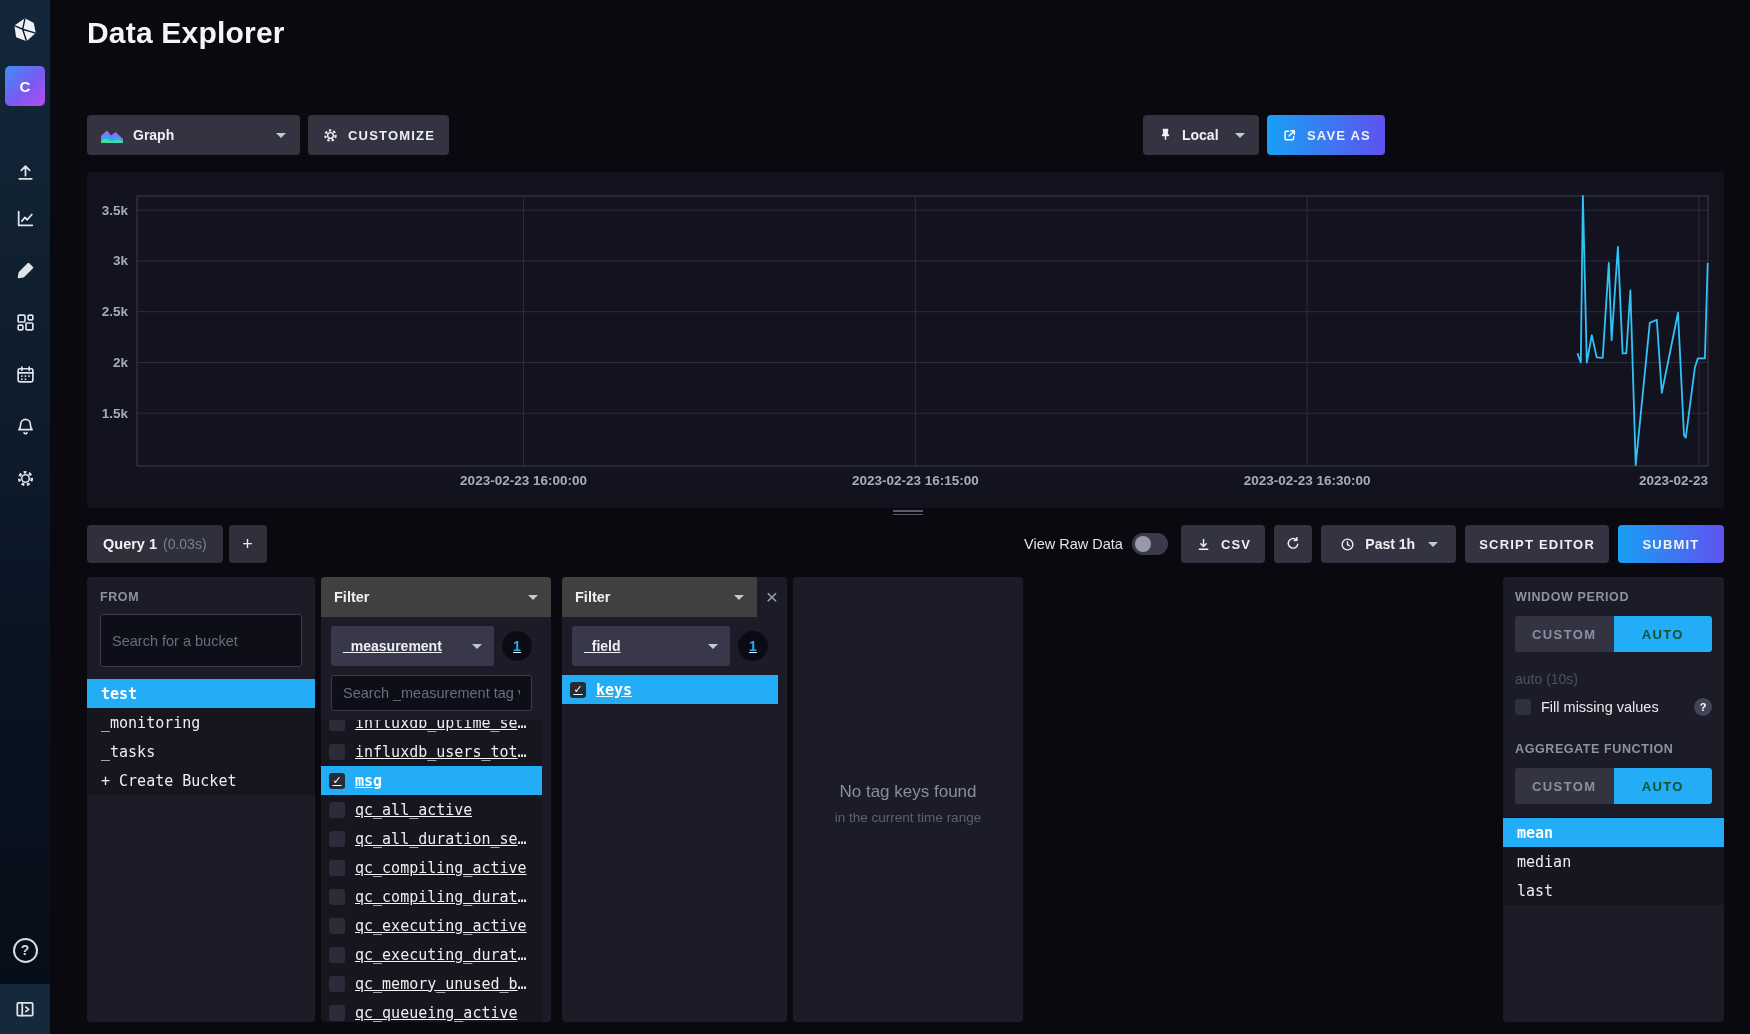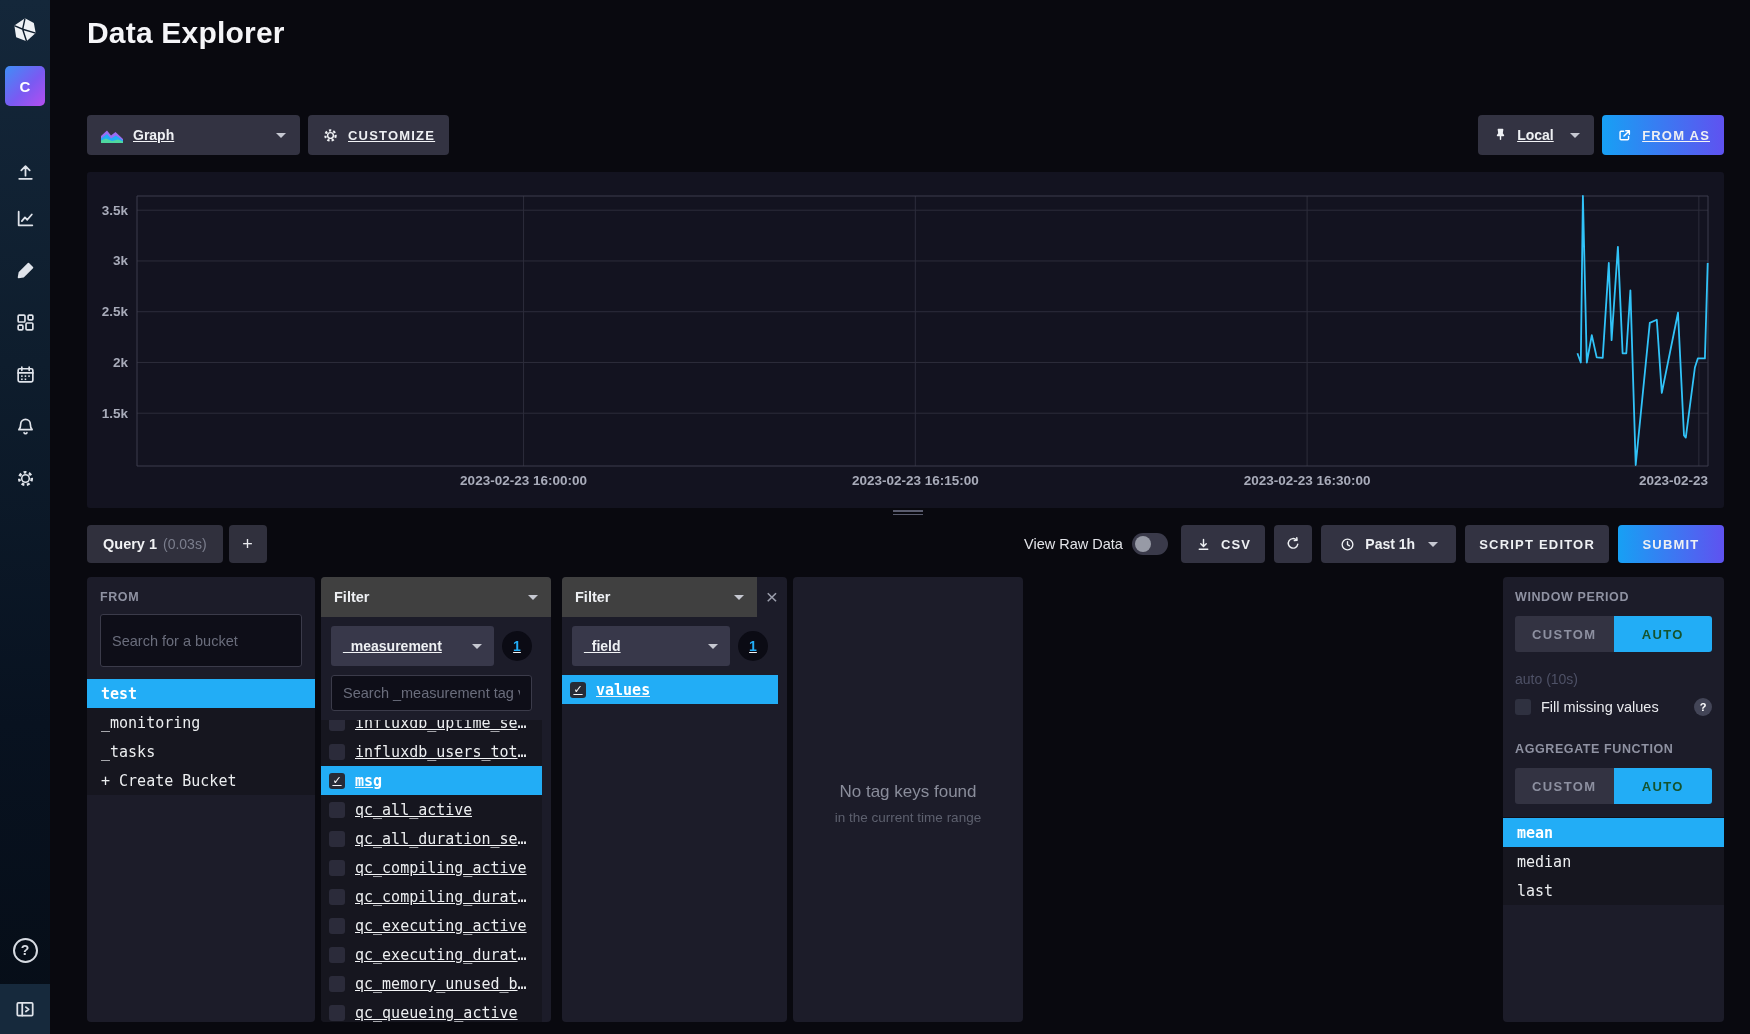--- a/index.html
+++ b/index.html
@@ -15,21 +15,21 @@
   .side-item { position:absolute; left:0; width:50px; height:44px; display:flex; align-items:center; justify-content:center; cursor:pointer; }
   .side-item svg { display:block; }
   .avatar { position:absolute; left:5px; top:66px; width:40px; height:40px; border-radius:5px;
     background:linear-gradient(135deg,#3f8ef6 0%, #7a5af2 55%, #b44ef0 100%);
     display:flex; align-items:center; justify-content:center; font-size:15px; font-weight:700; color:#fff; cursor:pointer; }
   .help-circle { width:25px; height:25px; border:2px solid #d7dbe2; border-radius:50%; display:flex; align-items:center; justify-content:center; font-size:14px; font-weight:700; color:#d7dbe2; }
   .side-toggle-tile { position:absolute; left:0; top:984px; width:50px; height:50px; background:#16293c; display:flex; align-items:center; justify-content:center; cursor:pointer; }
 
   
   .page-title { position:absolute; left:87px; top:16px; font-size:30px; font-weight:700; letter-spacing:.2px; color:#f5f5f8; }
-  .toolbar { position:absolute; left:87px; top:115px; width:1637px; height:40px; display:flex; justify-content:space-between;text-decoration:underline; }
+  .toolbar { position:absolute; left:87px; top:115px; width:1298px; height:40px; display:flex; justify-content:space-between; }
   .tb-group { display:flex; gap:8px; }
   .btn { height:40px; display:flex; align-items:center; gap:9px; background:#333342; border-radius:4px;
     padding:0 14px; font-size:14px; font-weight:700; color:#eef0f3; cursor:pointer; white-space:nowrap; }
   .btn.upper { font-size:13px; letter-spacing:1.2px; }
   .caret { width:0; height:0; border-left:5px solid transparent; border-right:5px solid transparent; border-top:5px solid #c6c8d1; margin-left:4px; }
   .btn-grad { background:linear-gradient(90deg,#17a0f4 0%, #5f52f0 100%); }
 
   
   .chart-panel { position:absolute; left:87px; top:172px; width:1637px; height:336px; background:#131320; border-radius:3px; }
   .drag-handle { position:absolute; left:893px; top:510px; width:30px; height:6px; cursor:row-resize; }
@@ -213,21 +213,21 @@
           </svg>
           <span>Local</span>
         </span>
         <span class="caret"></span>
       </div>
       <div class="btn upper btn-grad">
         <svg class="icon" width="17" height="17" viewBox="0 0 20 20" fill="none" stroke="#fff" stroke-width="1.7" stroke-linecap="round" stroke-linejoin="round">
           <path d="M9 5 H6 a1.2 1.2 0 0 0 -1.2 1.2 v7.6 a1.2 1.2 0 0 0 1.2 1.2 h7.6 a1.2 1.2 0 0 0 1.2 -1.2 V11"></path>
           <path d="M11.5 4.3 h4.2 v4.2 M15.4 4.6 l-6 6"></path>
         </svg>
-        <span>FROM AS</span>
+        <span>SAVE AS</span>
       </div>
     </div>
   </div>
 
   <div class="chart-panel">
     <svg id="chart-svg" width="1637" height="336">
         <line x1="50" y1="241.21804511278197" x2="1621" y2="241.21804511278197" stroke="#2d2d3b" stroke-width="1"></line>
         <text x="41" y="245.71804511278197" fill="#a9acba" font-size="13.5" font-weight="700" text-anchor="end">1.5k</text>
         <line x1="50" y1="190.46616541353382" x2="1621" y2="190.46616541353382" stroke="#2d2d3b" stroke-width="1"></line>
         <text x="41" y="194.96616541353382" fill="#a9acba" font-size="13.5" font-weight="700" text-anchor="end">2k</text>
@@ -395,21 +395,21 @@
         <div class="dd-row">
           <div class="dropdown">
             <span>_field</span>
             <span class="caret"></span>
           </div>
           <div class="count-badge">1</div>
         </div>
         <div class="filter-list" id="field-list">
             <div class="list-row check-row mono selected">
               <div class="checkbox checked">✓</div>
-              <div class="" style="overflow: hidden; text-overflow: ellipsis;">values</div>
+              <div class="" style="overflow: hidden; text-overflow: ellipsis;">keys</div>
             </div>
           </div>
       </div>
     </div>
 
     <div class="panel p-empty">
       <div class="empty-msg">
         <div class="em1">No tag keys found</div>
         <div class="em2">in the current time range</div>
       </div>

